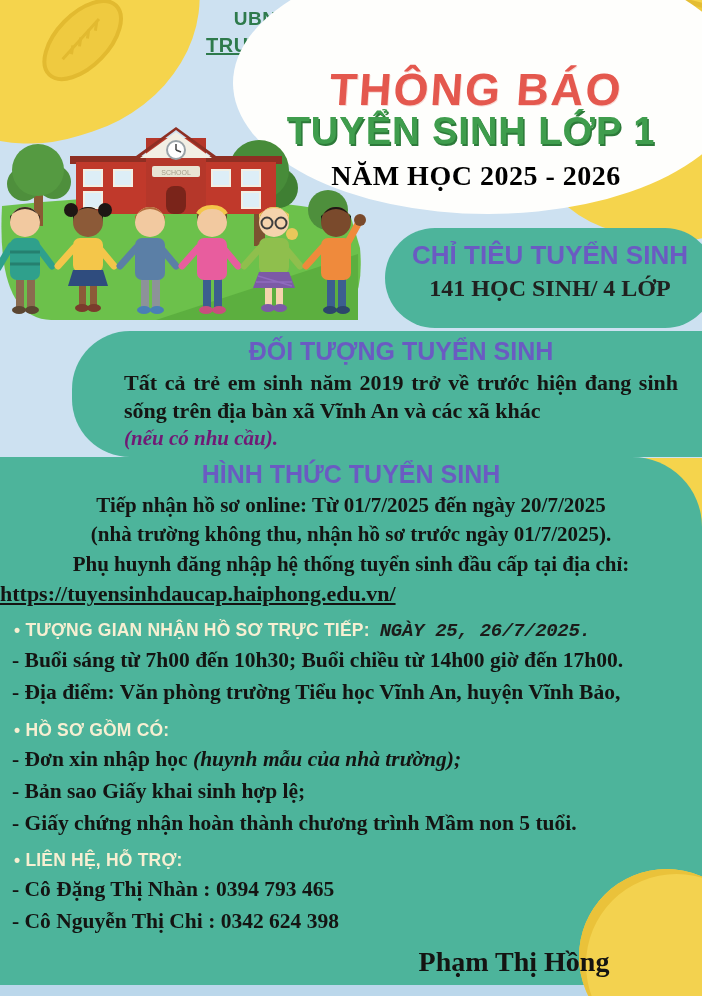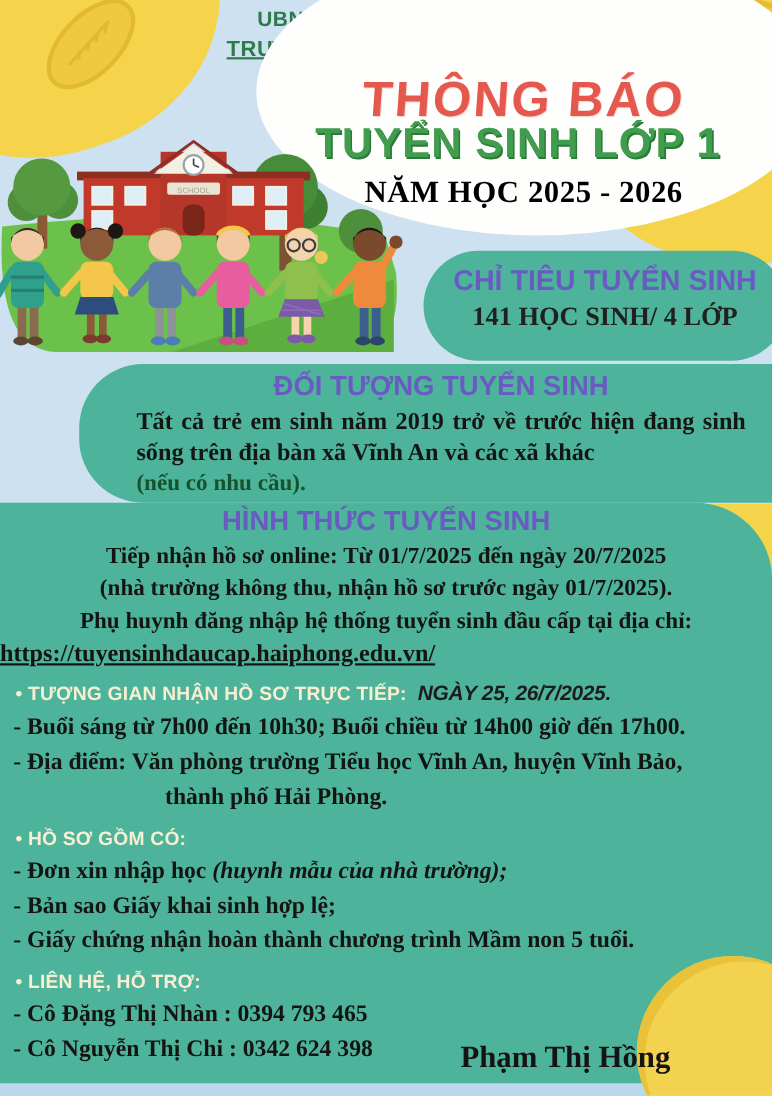--- a/index.html
+++ b/index.html
@@ -36,30 +36,30 @@
   .quota{position:absolute;left:385px;top:228px;width:330px;height:100px;background:#4DB49B;
     border-radius:55px;z-index:3;text-align:center;padding-top:12px;box-sizing:border-box;}
   .quota .qh{font-family:"Liberation Sans",sans-serif;font-weight:800;font-size:26px;color:#6A5BC2;}
   .quota .qv{font-size:24px;font-weight:bold;color:#20211F;margin-top:4px;}
   
   .target{position:absolute;left:72px;top:331px;right:0;height:126px;background:#4DB49B;
     border-radius:58px 0 0 58px;z-index:3;box-sizing:border-box;padding:6px 24px 0 52px;}
   .sec-h{font-family:"Liberation Sans",sans-serif;font-weight:800;font-size:25px;color:#6A5BC2;
     text-align:center;margin:0 0 3px 0;}
   .target .body{font-size:22px;font-weight:bold;color:#151513;text-align:justify;line-height:1.27;margin:0;}
-  .target .note{font-size:21px;font-weight:bold;color:#14532d;margin-top:1px;}
+  .target .note{font-size:21px;font-weight:bold;font-style:italic;color:#701a75;margin-top:1px;}
   
   .main{position:absolute;left:0;top:457px;right:0;height:528px;background:#4DB49B;
     border-radius:0 70px 0 0;z-index:3;box-sizing:border-box;padding-top:3px;}
   .cline{font-size:21px;font-weight:bold;color:#141412;text-align:center;margin:3px 10px;line-height:1.25;}
   .url-line{font-size:22px;font-weight:bold;color:#141412;margin:4px 0 2px;}
   .url-line a{color:#141412;text-decoration:underline;}
   .bullet-row{margin:13px 6px 5px 14px;font-family:"Liberation Sans",sans-serif;font-weight:800;
     font-size:17.5px;color:#F7EFD2;letter-spacing:.2px;display:flex;align-items:baseline;gap:10px;}
-  .bullet-date{font-family:Liberation Sans, sans-serif;font-style:italic;font-weight:bold;
+  .bullet-date{font-family:Liberation Mono, monospace;font-style:italic;font-weight:bold;
     color:#1c1c1a;font-size:19px;letter-spacing:-.3px;}
   .item{font-size:21.5px;font-weight:bold;color:#141412;margin:4px 6px 4px 12px;line-height:1.3;}
   .item .it{font-style:italic;}
   .item-indent{margin-left:150px;}
   
   .signature{position:absolute;right:0;top:845px;width:350px;text-align:center;z-index:5;color:#1b2a26;}
   .signature .s1{font-size:19px;font-weight:bold;letter-spacing:.3px;}
   .signature .s2{font-size:19px;font-weight:bold;letter-spacing:1px;margin-top:1px;}
   .signature .s3{font-size:15.5px;font-style:italic;margin-top:0;}
   .sig-name{position:absolute;right:38px;top:946px;width:300px;text-align:center;z-index:5;
@@ -243,21 +243,20 @@
     <div class="url-line">
       <a href="#">https://tuyensinhdaucap.haiphong.edu.vn/</a>
     </div>
 
     <div class="bullet-row">
       <span>• TƯỢNG GIAN NHẬN HỒ SƠ TRỰC TIẾP:</span>
       <span class="bullet-date">NGÀY 25, 26/7/2025.</span>
     </div>
     <div class="item">- Buổi sáng từ 7h00 đến 10h30; Buổi chiều từ 14h00 giờ đến 17h00.</div>
     <div class="item">- Địa điểm: Văn phòng trường Tiểu học Vĩnh An, huyện Vĩnh Bảo,</div>
-    <div class="item item-indent">thành phố Hải Phòng.</div>
 
     <div class="bullet-row">
       <span>• HỒ SƠ GỒM CÓ:</span>
     </div>
     <div class="item"><span>- Đơn xin nhập học </span><span class="it">(huynh mẫu của nhà trường);</span></div>
     <div class="item">- Bản sao Giấy khai sinh hợp lệ;</div>
     <div class="item">- Giấy chứng nhận hoàn thành chương trình Mầm non 5 tuổi.</div>
 
     <div class="bullet-row">
       <span>• LIÊN HỆ, HỖ TRỢ:</span>

